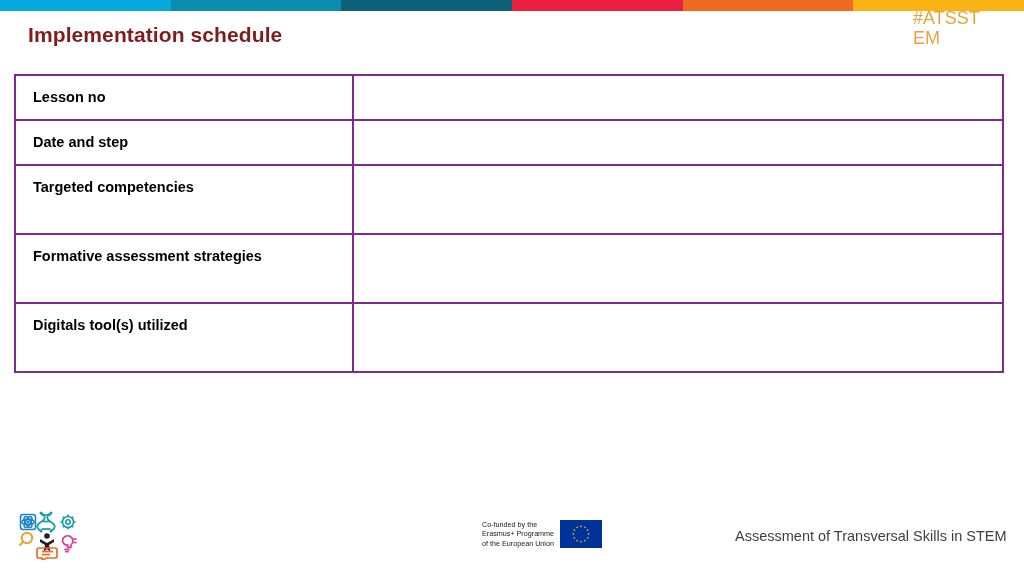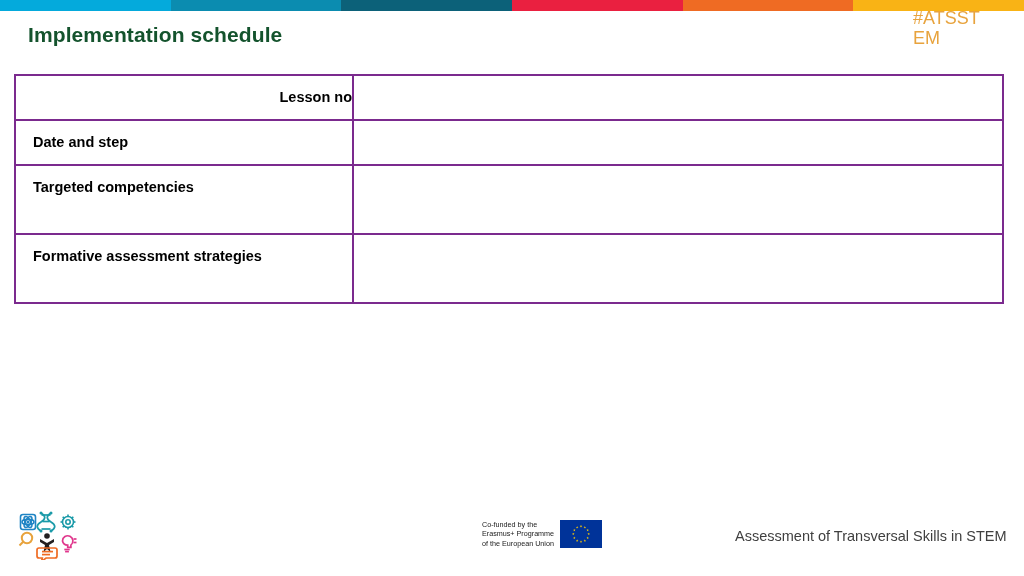--- a/index.html
+++ b/index.html
@@ -138,40 +138,44 @@
 
 <div class="topbar">
   <div class="seg" style="background: rgb(4, 170, 220);"></div>
   <div class="seg" style="background: rgb(11, 140, 176);"></div>
   <div class="seg" style="background: rgb(12, 97, 121);"></div>
   <div class="seg" style="background: rgb(234, 32, 64);"></div>
   <div class="seg" style="background: rgb(239, 107, 35);"></div>
   <div class="seg" style="background: rgb(249, 179, 21);"></div>
 </div>
 
-<div class="slide-title" style="color: #14532d;">Implementation schedule</div>
+<div class="slide-title" style="color: #7f1d1d;">Implementation schedule</div>
 
 <div class="hashtag" style="color: rgb(232, 163, 61);">#ATSSTEM</div>
 
 <table class="sched-table">
   <tbody>
       <tr class="short">
-        <td class="label" style="border-color: rgb(123, 42, 142); text-align: right;">Lesson no</td>
+        <td class="label" style="border-color: rgb(123, 42, 142);">Lesson no</td>
         <td class="value" style="border-color: rgb(123, 42, 142);"></td>
       </tr>
       <tr class="short">
         <td class="label" style="border-color: rgb(123, 42, 142);">Date and step</td>
         <td class="value" style="border-color: rgb(123, 42, 142);"></td>
       </tr>
       <tr class="tall">
         <td class="label" style="border-color: rgb(123, 42, 142);">Targeted competencies</td>
         <td class="value" style="border-color: rgb(123, 42, 142);"></td>
       </tr>
       <tr class="tall">
         <td class="label" style="border-color: rgb(123, 42, 142);">Formative assessment strategies</td>
+        <td class="value" style="border-color: rgb(123, 42, 142);"></td>
+      </tr>
+      <tr class="tall">
+        <td class="label" style="border-color: rgb(123, 42, 142);">Digitals tool(s) utilized</td>
         <td class="value" style="border-color: rgb(123, 42, 142);"></td>
       </tr>
     </tbody>
 </table>
 
 <div class="footer">
 
   <div class="ats-logo">
     <svg class="ats-icons" viewBox="0 0 62 50">
 

